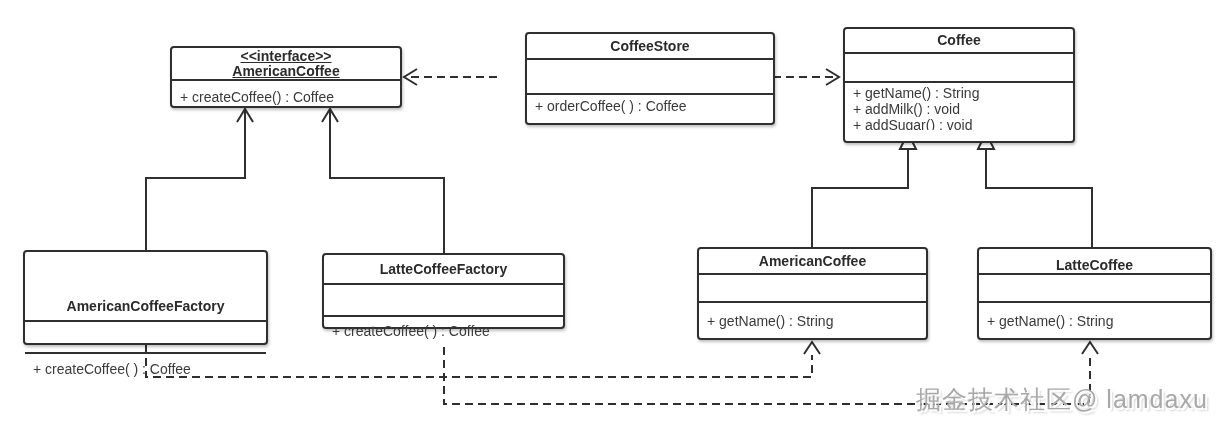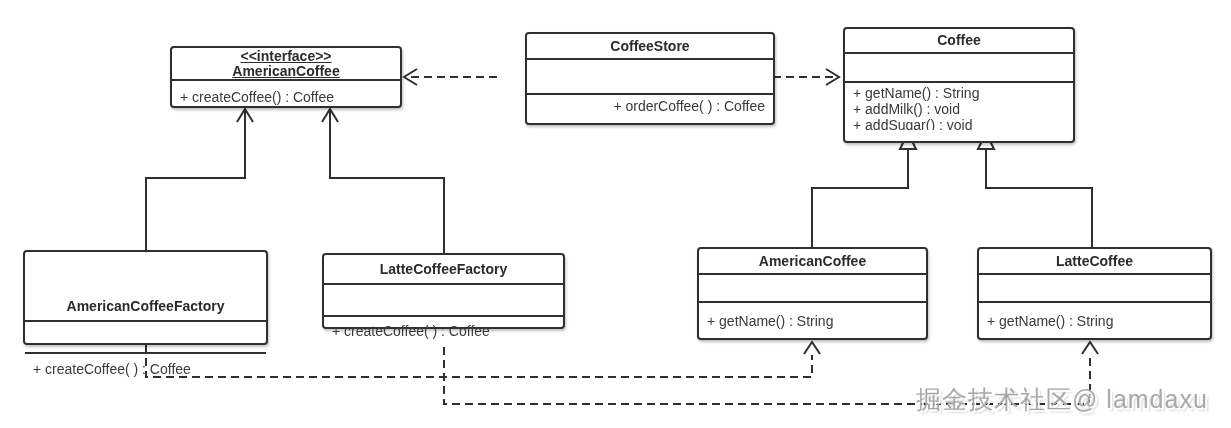--- a/index.html
+++ b/index.html
@@ -121,21 +121,21 @@
     <div class="uml-methods" style="height:33px;">
       <div>+ createCoffee() : Coffee</div>
     </div>
   </div>
 
   <div class="uml-class" style="left:497px; top:32px; width:250px; height:93px;margin-left:28px;">
     <div class="uml-title" style="height:24px;">
       <div>CoffeeStore</div>
     </div>
     <div class="uml-attrs" style="height:35px;"></div>
-    <div class="uml-methods" style="height:24px;align-items:flex-end;">
+    <div class="uml-methods" style="height:24px;">
       <div>+ orderCoffee( ) : Coffee</div>
     </div>
   </div>
 
   <div class="uml-class" style="left:843px; top:27px; width:232px; height:116px;">
     <div class="uml-title" style="height:23px;">
       <div>Coffee</div>
     </div>
     <div class="uml-attrs" style="height:29px;"></div>
     <div class="uml-methods" style="height:49px; justify-content:flex-start;">
@@ -169,21 +169,21 @@
     <div class="uml-title" style="height:24px;">
       <div>AmericanCoffee</div>
     </div>
     <div class="uml-attrs" style="height:28px;"></div>
     <div class="uml-methods" style="height:37px;">
       <div>+ getName() : String</div>
     </div>
   </div>
 
   <div class="uml-class" style="left:977px; top:247px; width:235px; height:93px;">
-    <div class="uml-title" style="height:24px;">
+    <div class="uml-title" style="height:24px;justify-content:flex-end;">
       <div>LatteCoffee</div>
     </div>
     <div class="uml-attrs" style="height:28px;"></div>
     <div class="uml-methods" style="height:37px;">
       <div>+ getName() : String</div>
     </div>
   </div>
 
   <div class="watermark">掘金技术社区@ lamdaxu</div>
 

